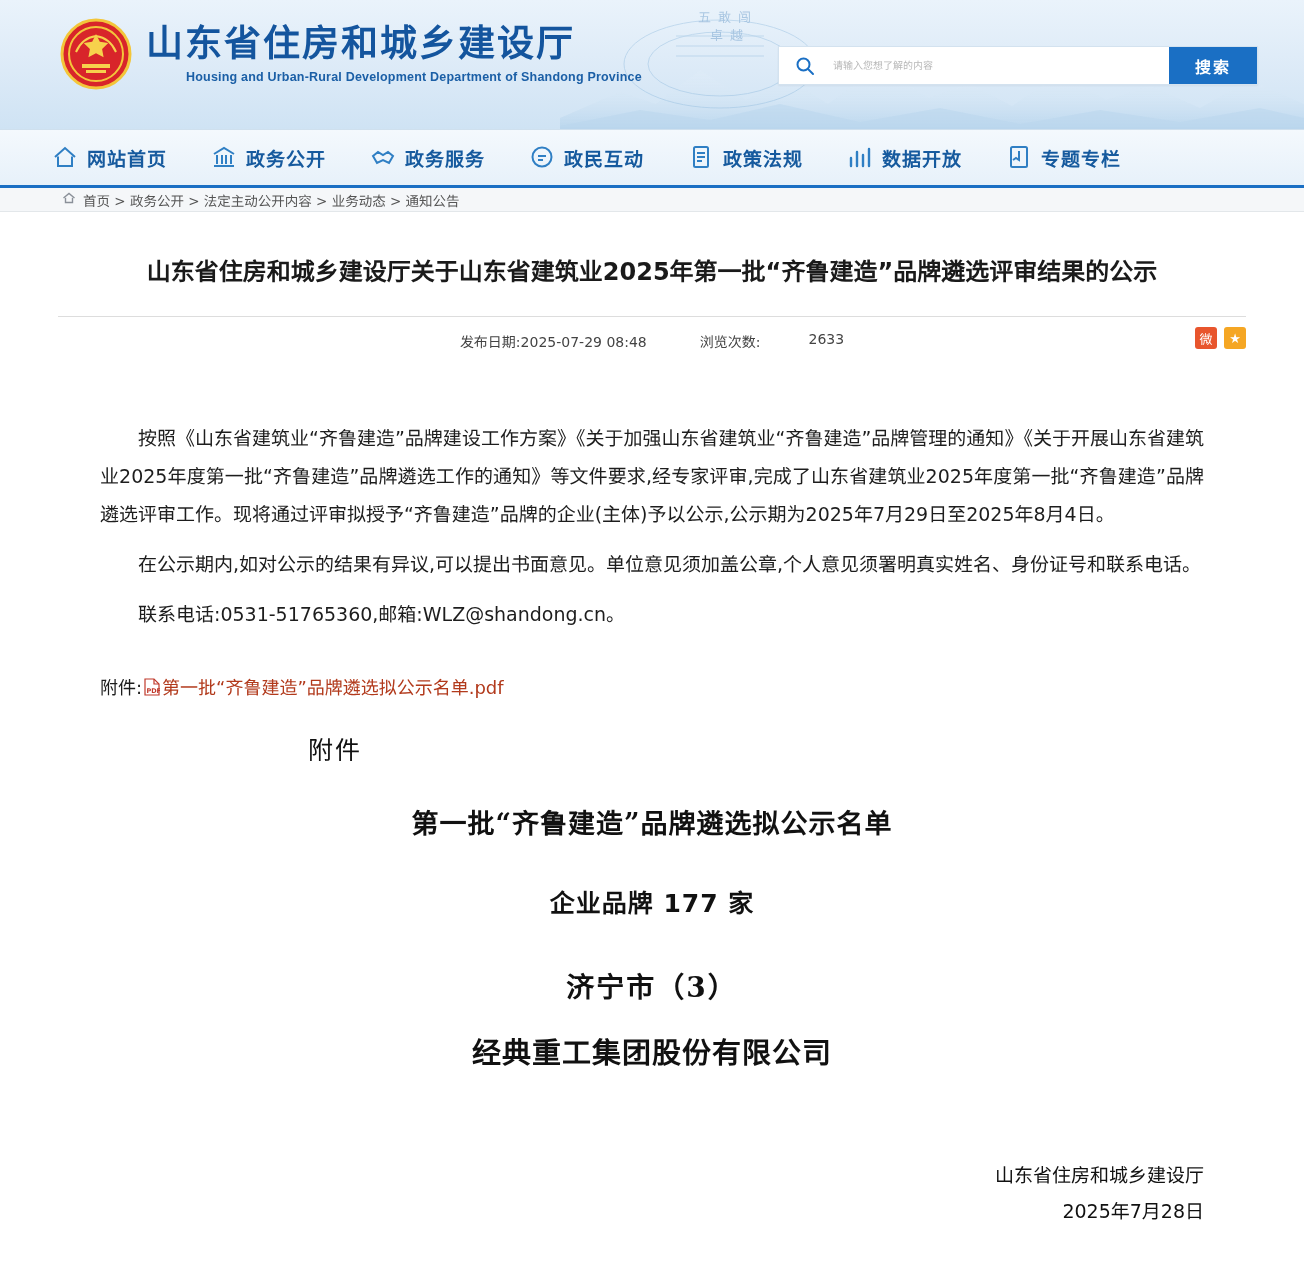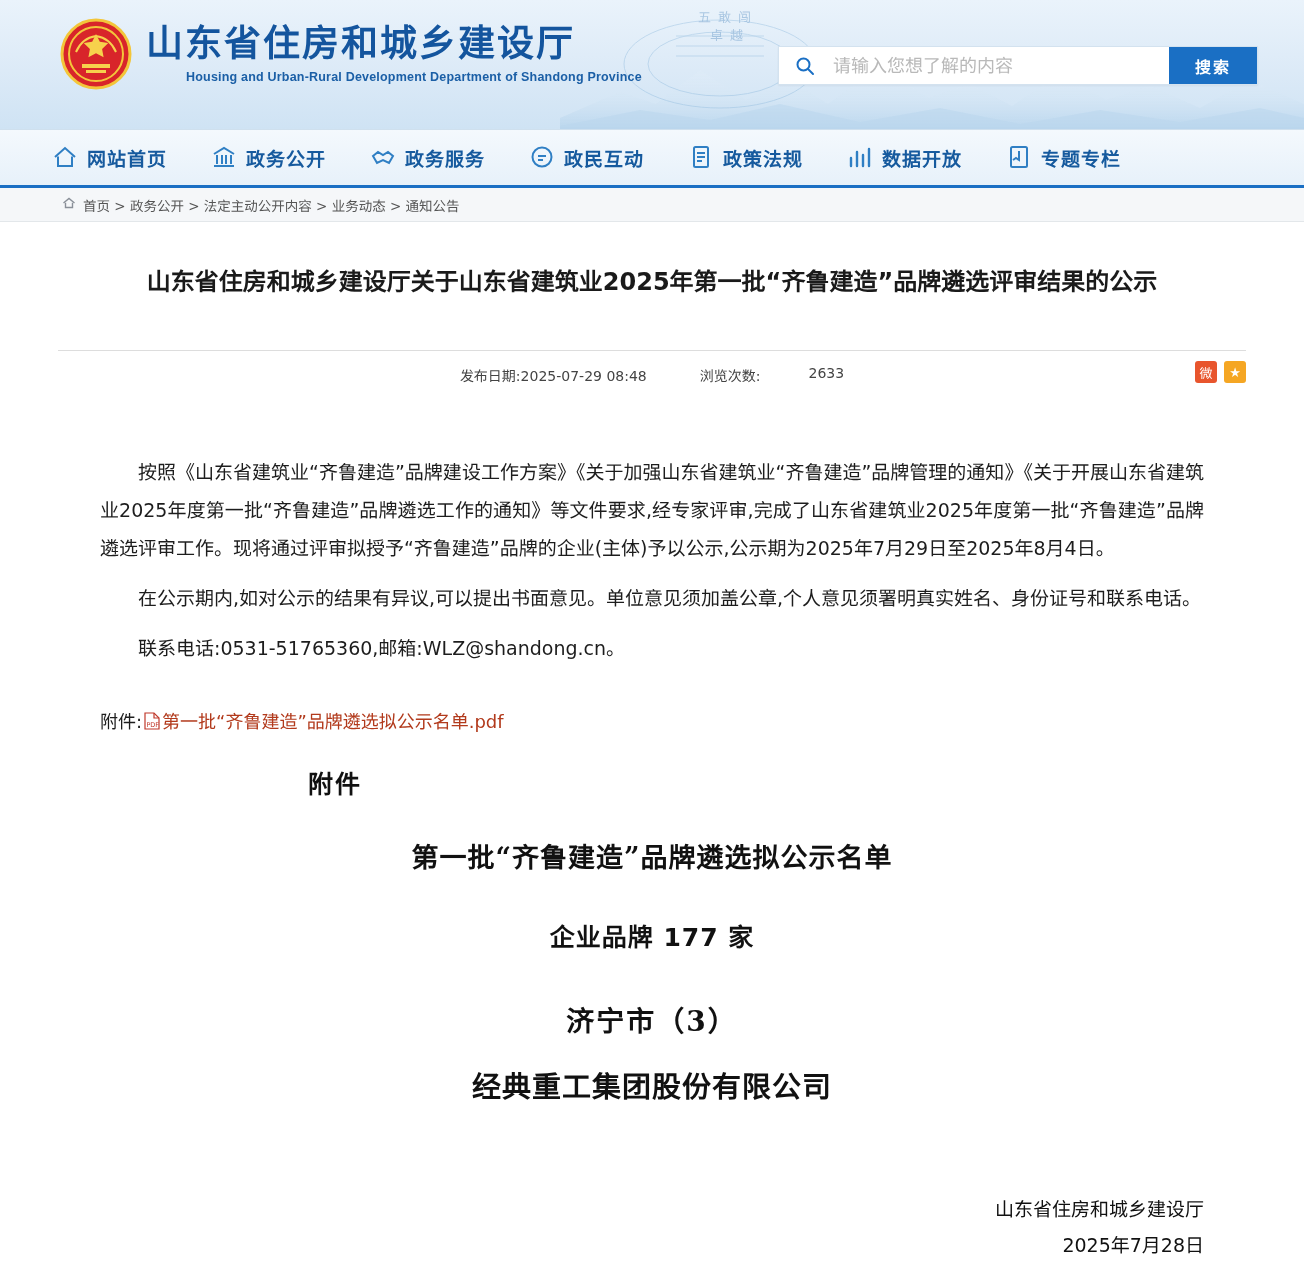--- a/index.html
+++ b/index.html
@@ -66,21 +66,21 @@
     box-shadow: 0 1px 2px rgba(0,0,0,.05);
   }
   .search-icon-wrap {
     width: 52px;
     display: flex; align-items: center; justify-content: center;
   }
   .search-input {
     flex: 1;
     border: 0;
     outline: none;
-    font-size: 18px;
+    font-size: 10px;
     color: #333;
     background: transparent;
     font-family: "DejaVu Sans", "Liberation Sans", sans-serif;
   }
   .search-input::placeholder { color: #b9b9b9; }
   .search-btn {
     width: 88px;
     background: #1a6fc4;
     color: #fff;
     border: 0;
@@ -110,21 +110,21 @@
     font-size: 19px;
     font-weight: bold;
     color: #165a9e;
     font-family: "DejaVu Sans", "Liberation Sans", sans-serif;
     letter-spacing: 1px;
   }
   .nav-ico { width: 26px; height: 26px; flex: 0 0 auto; }
 
   
   .breadcrumb {
-    height: 34px;
+    height: 24px;
     background: #f5f7f9;
     border-bottom: 1px solid #e3e7ea;
     display: flex;
     align-items: center;
     padding-left: 62px;
     font-size: 13.5px;
     color: #555;
     font-family: "DejaVu Sans", "Liberation Sans", sans-serif;
   }
   .home-ico { margin-right: 7px; }
@@ -145,21 +145,20 @@
   .meta-bar {
     border-top: 1px solid #ddd;
     padding: 14px 0 12px;
     position: relative;
     display: flex;
     justify-content: center;
     gap: 53px;
     font-size: 14px;
     color: #444;
     font-family: "DejaVu Sans", "Liberation Sans", sans-serif;
-    margin-top: 24px;
   }
   .meta-views { display: flex; gap: 48px; }
   .share-icons {
     position: absolute;
     right: 0; top: 10px;
     display: flex;
     gap: 7px;
   }
   .share-ico {
     width: 22px; height: 22px;
@@ -189,31 +188,32 @@
   }
   .attach-link {
     color: #b23a1c;
     text-decoration: none;
     cursor: pointer;
   }
   .pdf-ico {
     display: inline-block;
     vertical-align: -2px;
     margin: 0 2px 0 2px;
+    font-weight: bold;
   }
 
   
   .attach-doc {
     padding: 30px 0 0;
     font-family: "DejaVu Serif", "Liberation Serif", serif;
     color: #111;
   }
   .ad-label {
     font-size: 25px;
-    font-weight: bold;
+    font-weight: normal;
     margin-left: 250px;
     letter-spacing: 2px;
   }
   .ad-title {
     text-align: center;
     font-size: 27px;
     font-weight: bold;
     margin-top: 36px;
     letter-spacing: 1px;
   }

